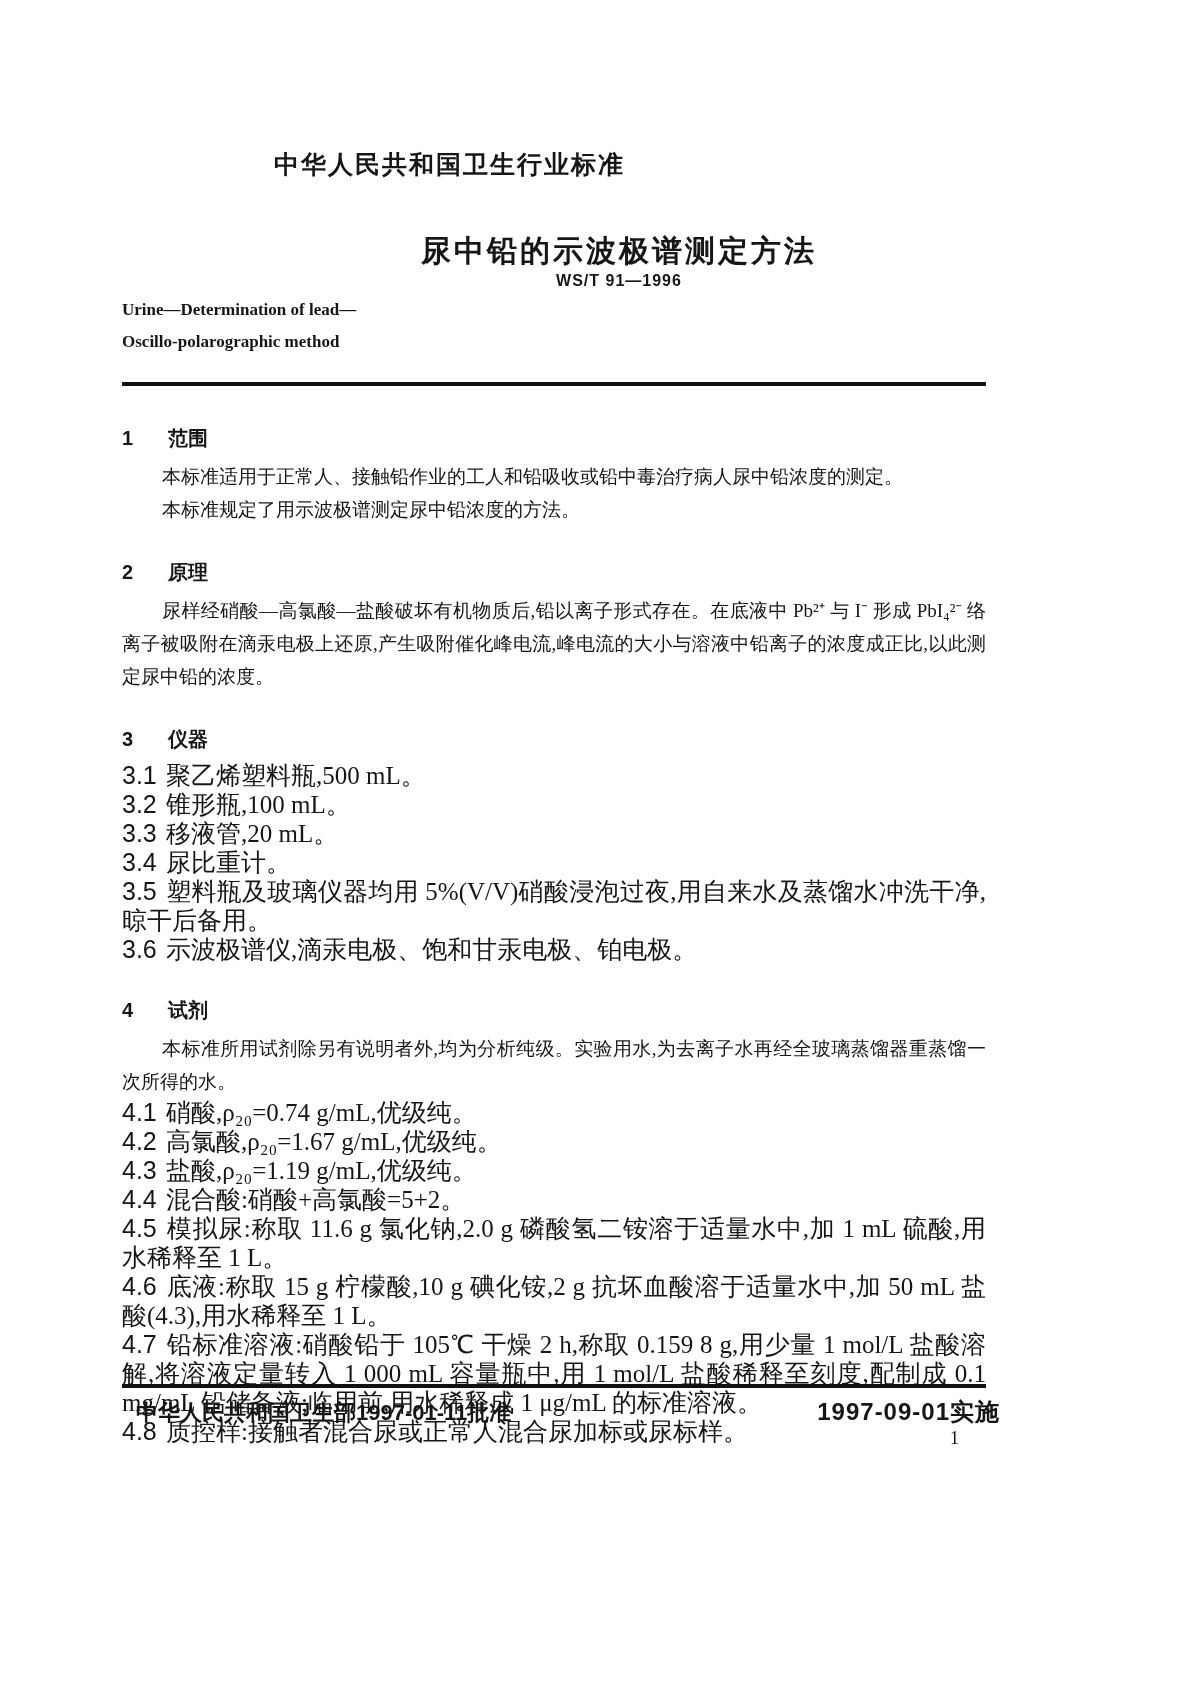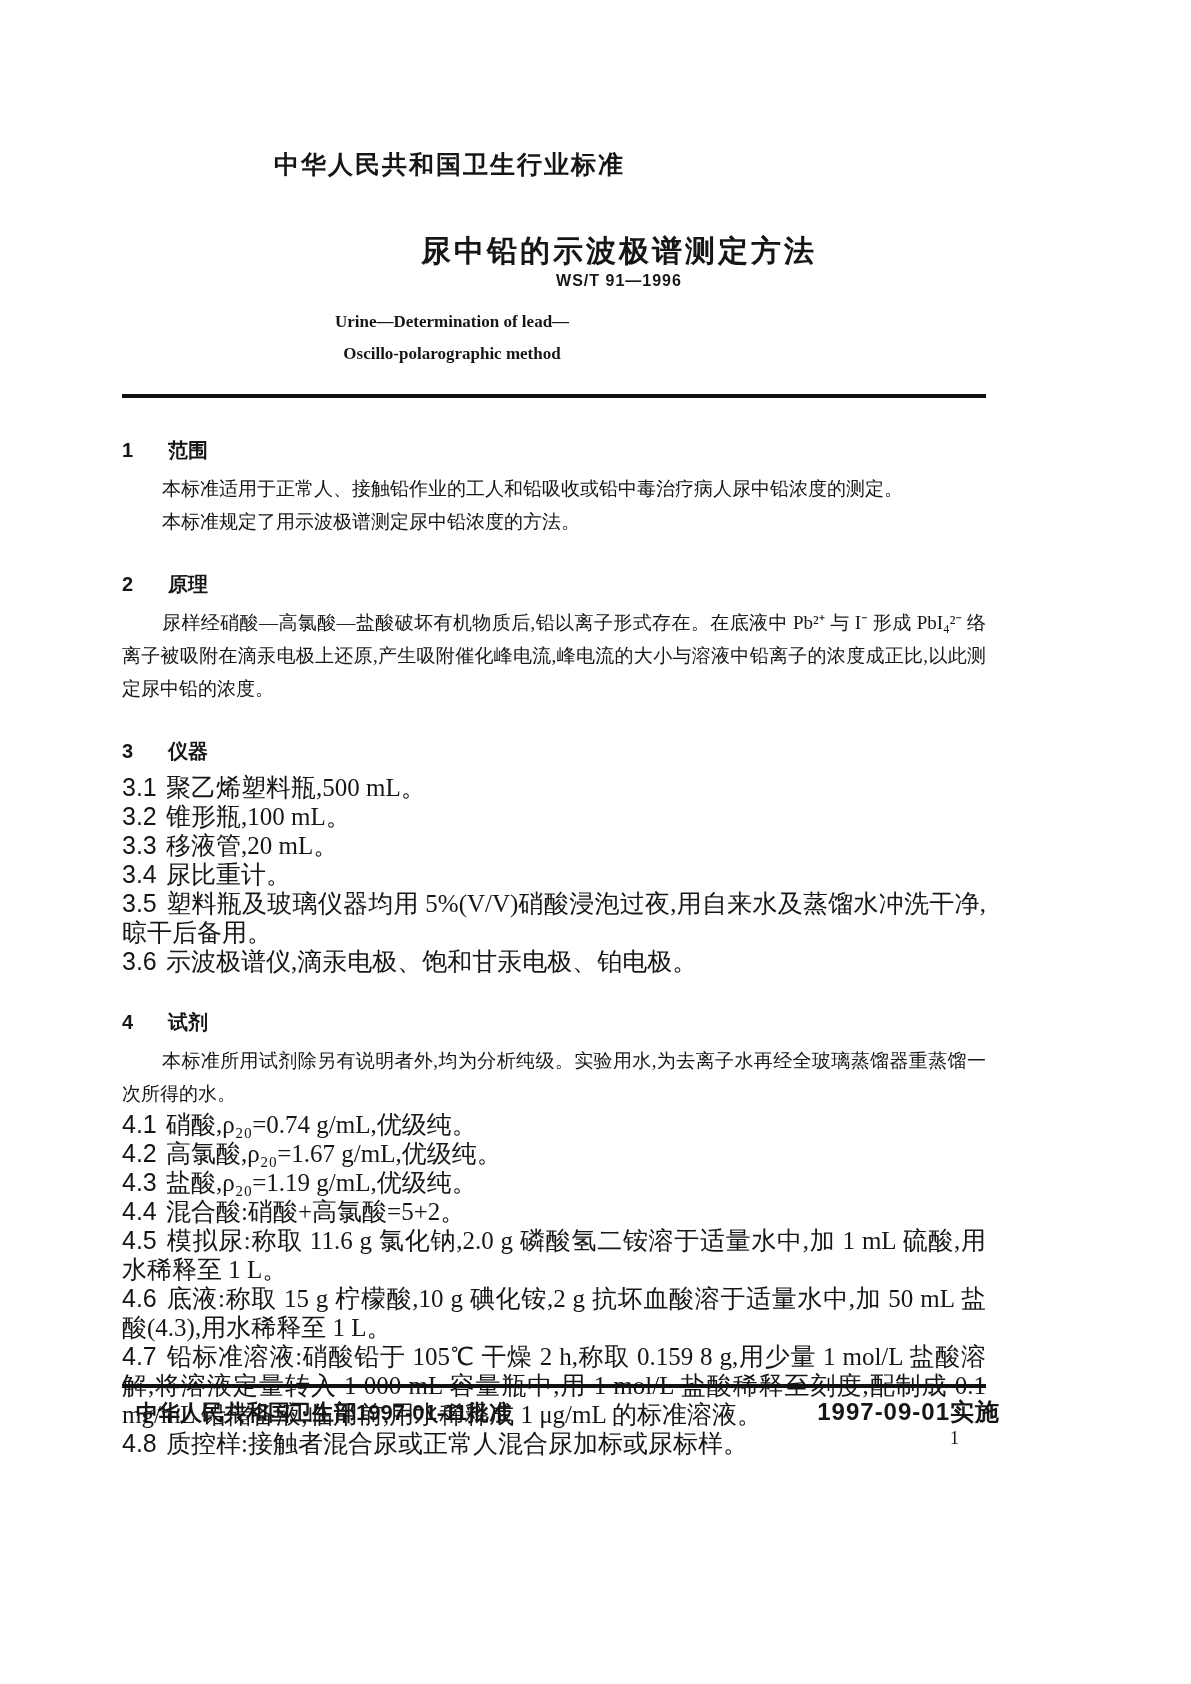--- a/index.html
+++ b/index.html
@@ -43,22 +43,22 @@
   }
   .std-number {
     font-family: "Liberation Sans", sans-serif;
     font-weight: bold;
     font-size: 16px;
     letter-spacing: 1px;
     white-space: nowrap;
   }
   .english {
     width: 660px;
-    margin-top: 16px;
-    text-align: center;
+    margin-top: 4px;
+    text-align: left;
     font-family: "Liberation Serif", serif;
     font-weight: bold;
     font-size: 17px;
     line-height: 32px;
   }
   .head-rule {
     margin: 24px 0 0 0;
     border: none;
     border-top: 4px solid #111;
     width: 100%;

